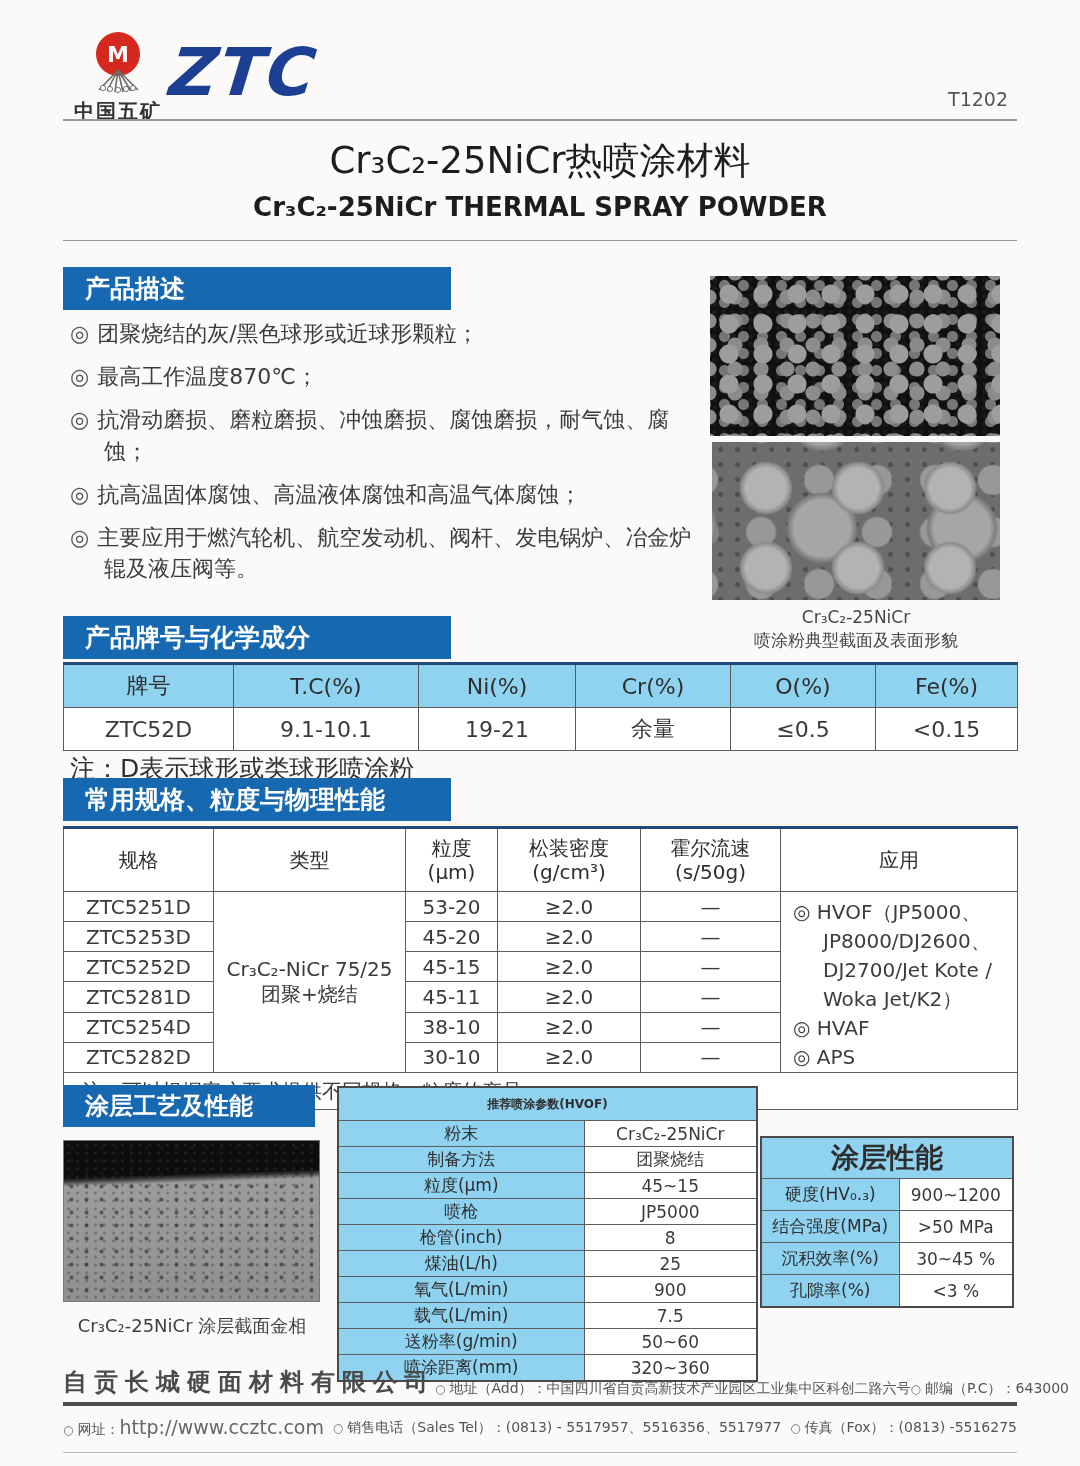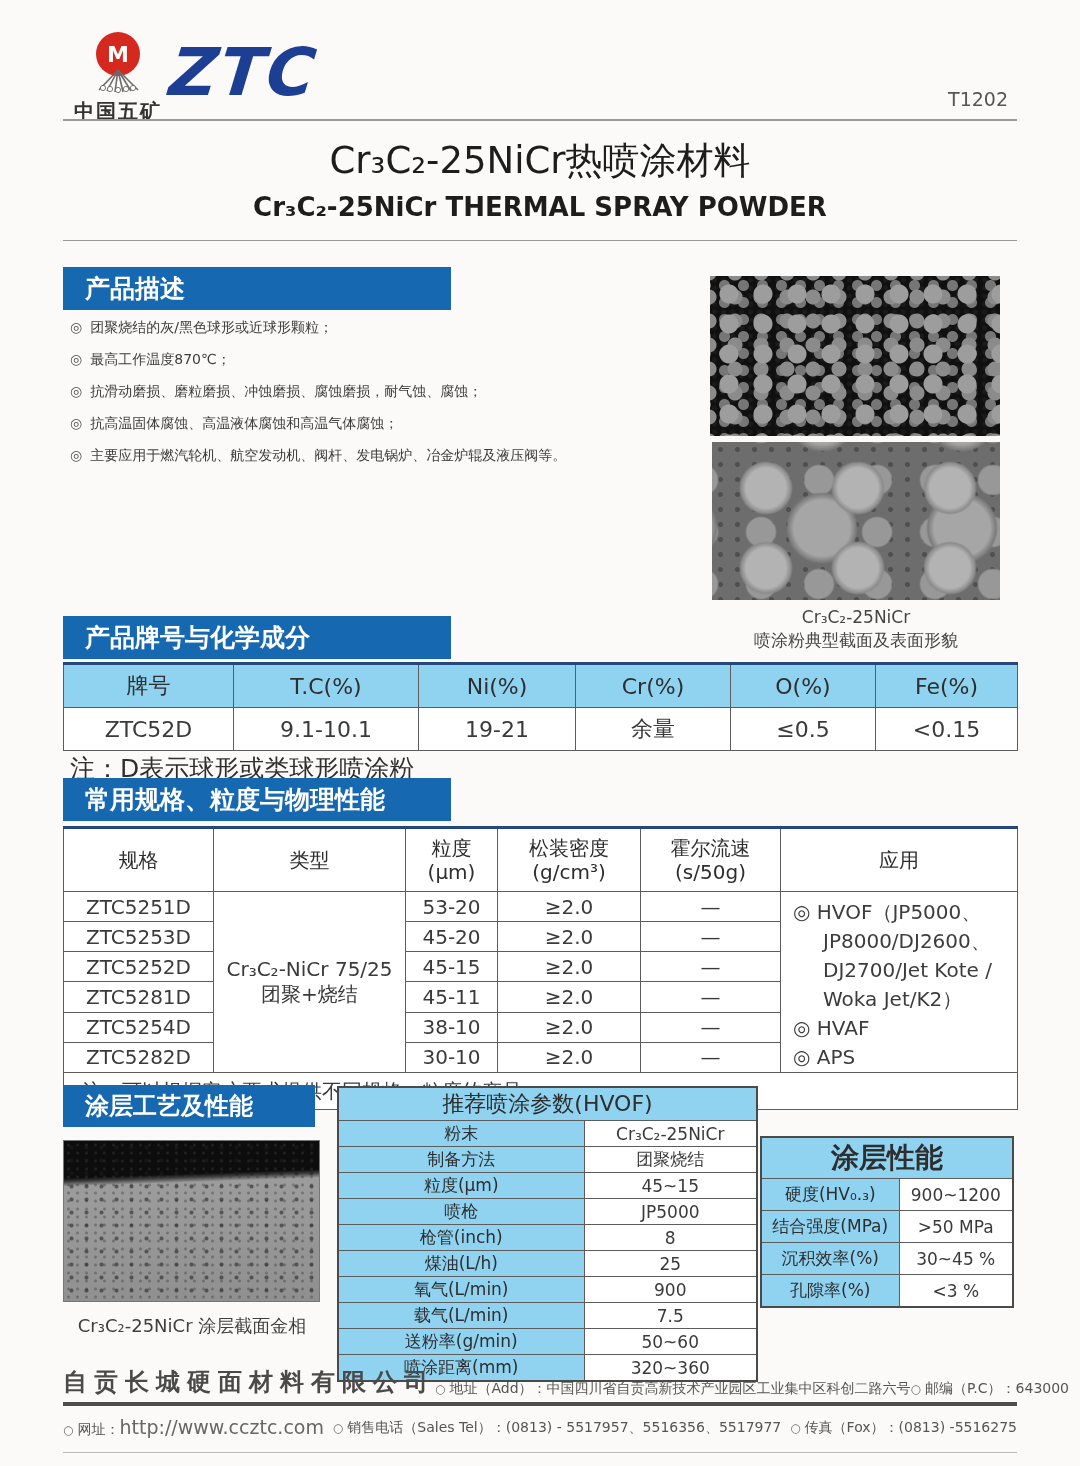--- a/index.html
+++ b/index.html
@@ -24,21 +24,21 @@
   
   .band{position:absolute;background:#1668b1;color:#fff;font-size:25px;font-weight:bold;
         line-height:43px;height:43px;padding-left:22px;box-sizing:border-box;}
   #band-desc{left:63px;top:267px;width:388px;}
   #band-comp{left:63px;top:616px;width:388px;}
   #band-spec{left:63px;top:778px;width:388px;}
   #band-coat{left:63px;top:1085px;width:252px;height:42px;line-height:42px;font-size:24px;}
 
   
   .bullets{position:absolute;left:70px;top:318px;width:625px;list-style:none;margin:0;padding:0;}
-  .bullets li{font-size:14px;color:#3c3c3c;line-height:1.42;margin-bottom:12px;
+  .bullets li{font-size:22px;color:#3c3c3c;line-height:1.42;margin-bottom:12px;
               padding-left:34px;text-indent:-34px;}
   .bullets .bt{margin-right:8px;color:#555;}
 
   
   .sem-top{position:absolute;left:710px;top:276px;width:290px;height:160px;
     background-color:#101010;
     background-image:
       radial-gradient(circle,#9d9d9d 0 9px,rgba(0,0,0,0) 10px),
       radial-gradient(circle,#8b8b8b 0 7px,rgba(0,0,0,0) 8px),
       radial-gradient(circle,#767676 0 5px,rgba(0,0,0,0) 6px),
@@ -84,21 +84,21 @@
     background-image:
       radial-gradient(circle,rgba(30,30,30,.55) 0 1.5px,rgba(0,0,0,0) 2.5px),
       radial-gradient(circle,rgba(60,60,60,.4) 0 1px,rgba(0,0,0,0) 2px),
       linear-gradient(178deg,#0d0d0d 0 22%,#3a3a3a 24%,#9c9c9c 27%,#979797 60%,#8f8f8f 100%);
     background-size:15px 13px,9px 8px,100% 100%;}
   .metallo-caption{position:absolute;left:50px;top:1314px;width:284px;text-align:center;
                    font-size:18px;color:#3f3f3f;}
 
   
   #hvof-table{position:absolute;left:337px;top:1086px;width:419px;border:2px solid #4a4a4a;}
-  #hvof-table .title{height:30px;font-size:22px;font-weight:normal;margin-top:31px;}
+  #hvof-table .title{height:30px;font-size:12px;font-weight:bold;margin-top:31px;}
   #hvof-table td{height:23px;font-size:17px;}
   #hvof-table td.val{background:#fff;}
 
   
   #perf-table{position:absolute;left:760px;top:1136px;width:252px;border:2px solid #4a4a4a;}
   #perf-table .title{height:33px;font-size:28px;font-weight:bold;}
   #perf-table td{height:29px;font-size:17px;}
   #perf-table td.val{background:#fff;border-radius:8px;}
 
   

